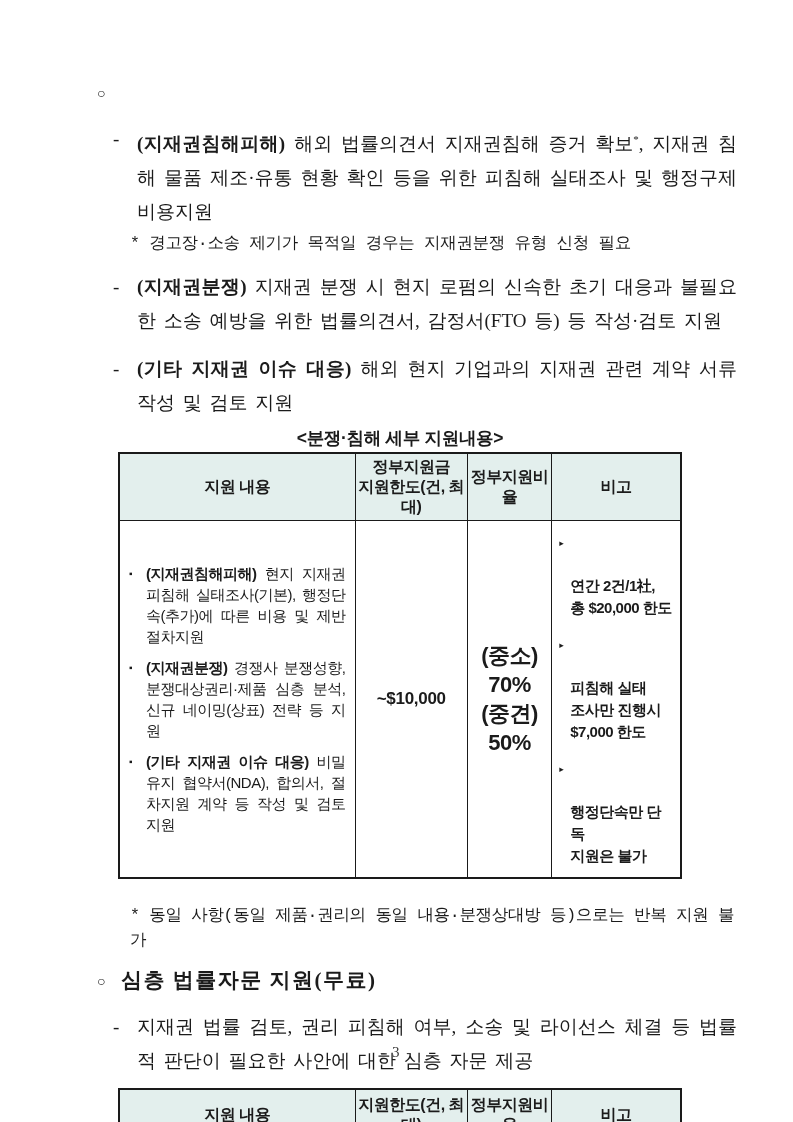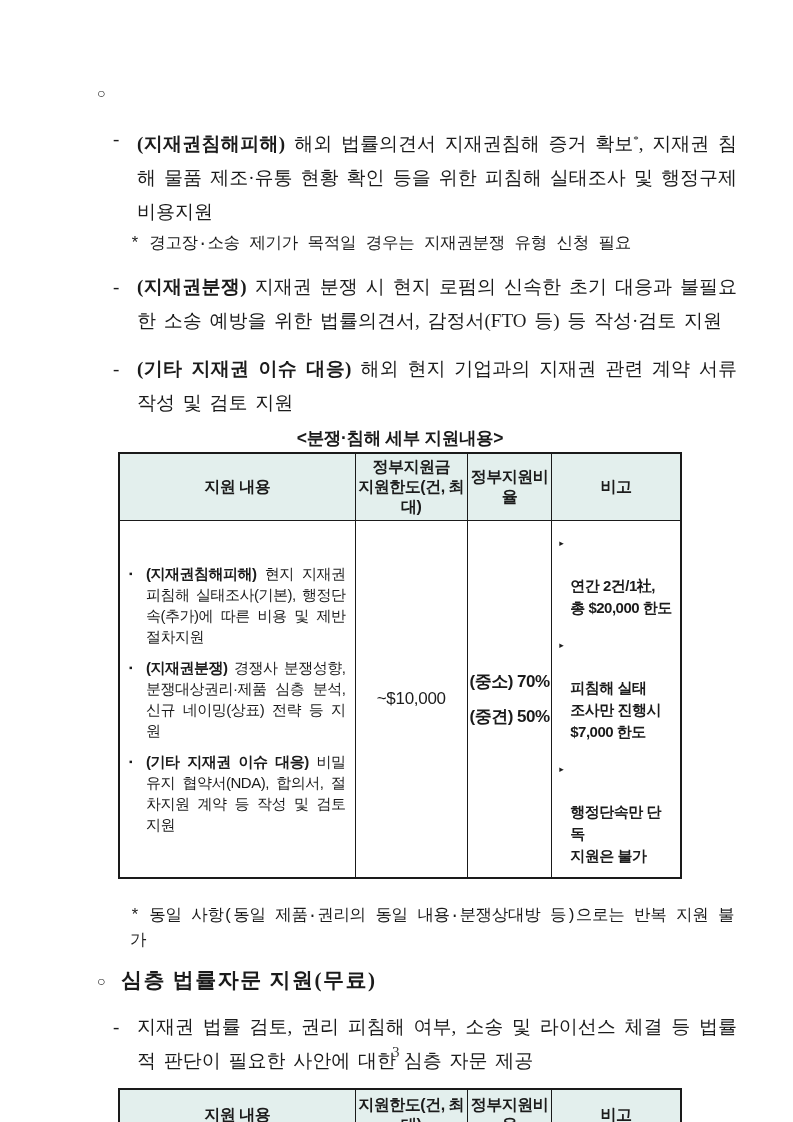--- a/index.html
+++ b/index.html
@@ -30,22 +30,22 @@
     font-family:"Liberation Sans","DejaVu Sans",sans-serif;border:2px solid #1a1a1a;}
   .t1{margin-top:0;}
   .t2{margin-top:10px;}
   th,td{border:1.6px solid #1a1a1a;}
   th{background:#e3efed;font-size:16px;font-weight:bold;padding:3px 2px;line-height:20px;white-space:pre-line;letter-spacing:-0.5px;}
   .t2 th{padding:5px 2px;}
   td.c1{padding:10px 9px;font-size:15px;line-height:21px;vertical-align:middle;}
   .titem{position:relative;padding-left:17px;margin-bottom:10px;text-align:justify;letter-spacing:-0.5px;word-spacing:1px;}
   .titem:last-child{margin-bottom:0;}
   .titem .sq{position:absolute;left:0;top:0;font-size:10px;}
-  td.c2{font-size:17px;font-weight:normal;text-align:center;vertical-align:middle;letter-spacing:-0.3px;}
-  td.c3{font-size:17px;font-weight:bold;text-align:center;vertical-align:middle;white-space:pre-line;line-height:35px;letter-spacing:-0.5px;}
+  td.c2{font-size:17px;font-weight:bold;text-align:center;vertical-align:middle;letter-spacing:-0.3px;}
+  td.c3{font-size:22px;font-weight:bold;text-align:center;vertical-align:middle;white-space:pre-line;line-height:29px;letter-spacing:-0.5px;}
   td.c4{padding:10px 7px;vertical-align:middle;}
   .remark{position:relative;padding-left:11px;margin-bottom:14px;font-size:15px;font-weight:bold;line-height:22px;white-space:pre-line;letter-spacing:-0.5px;}
   .remark:last-child{margin-bottom:0;}
   .remark .tri{position:absolute;left:0;top:1px;font-size:9px;font-weight:normal;}
   td.t2c1{padding:8px 9px;font-size:15px;line-height:22px;vertical-align:middle;}
   td.t2mid{vertical-align:middle;text-align:center;padding:6px 4px;}
   td.t2c4{padding:8px 6px;vertical-align:middle;}
   
   .pagenum{position:absolute;left:0;right:0;top:1044px;text-align:center;font-size:15px;letter-spacing:1.5px;color:#3a3a3a;}
 </style>

